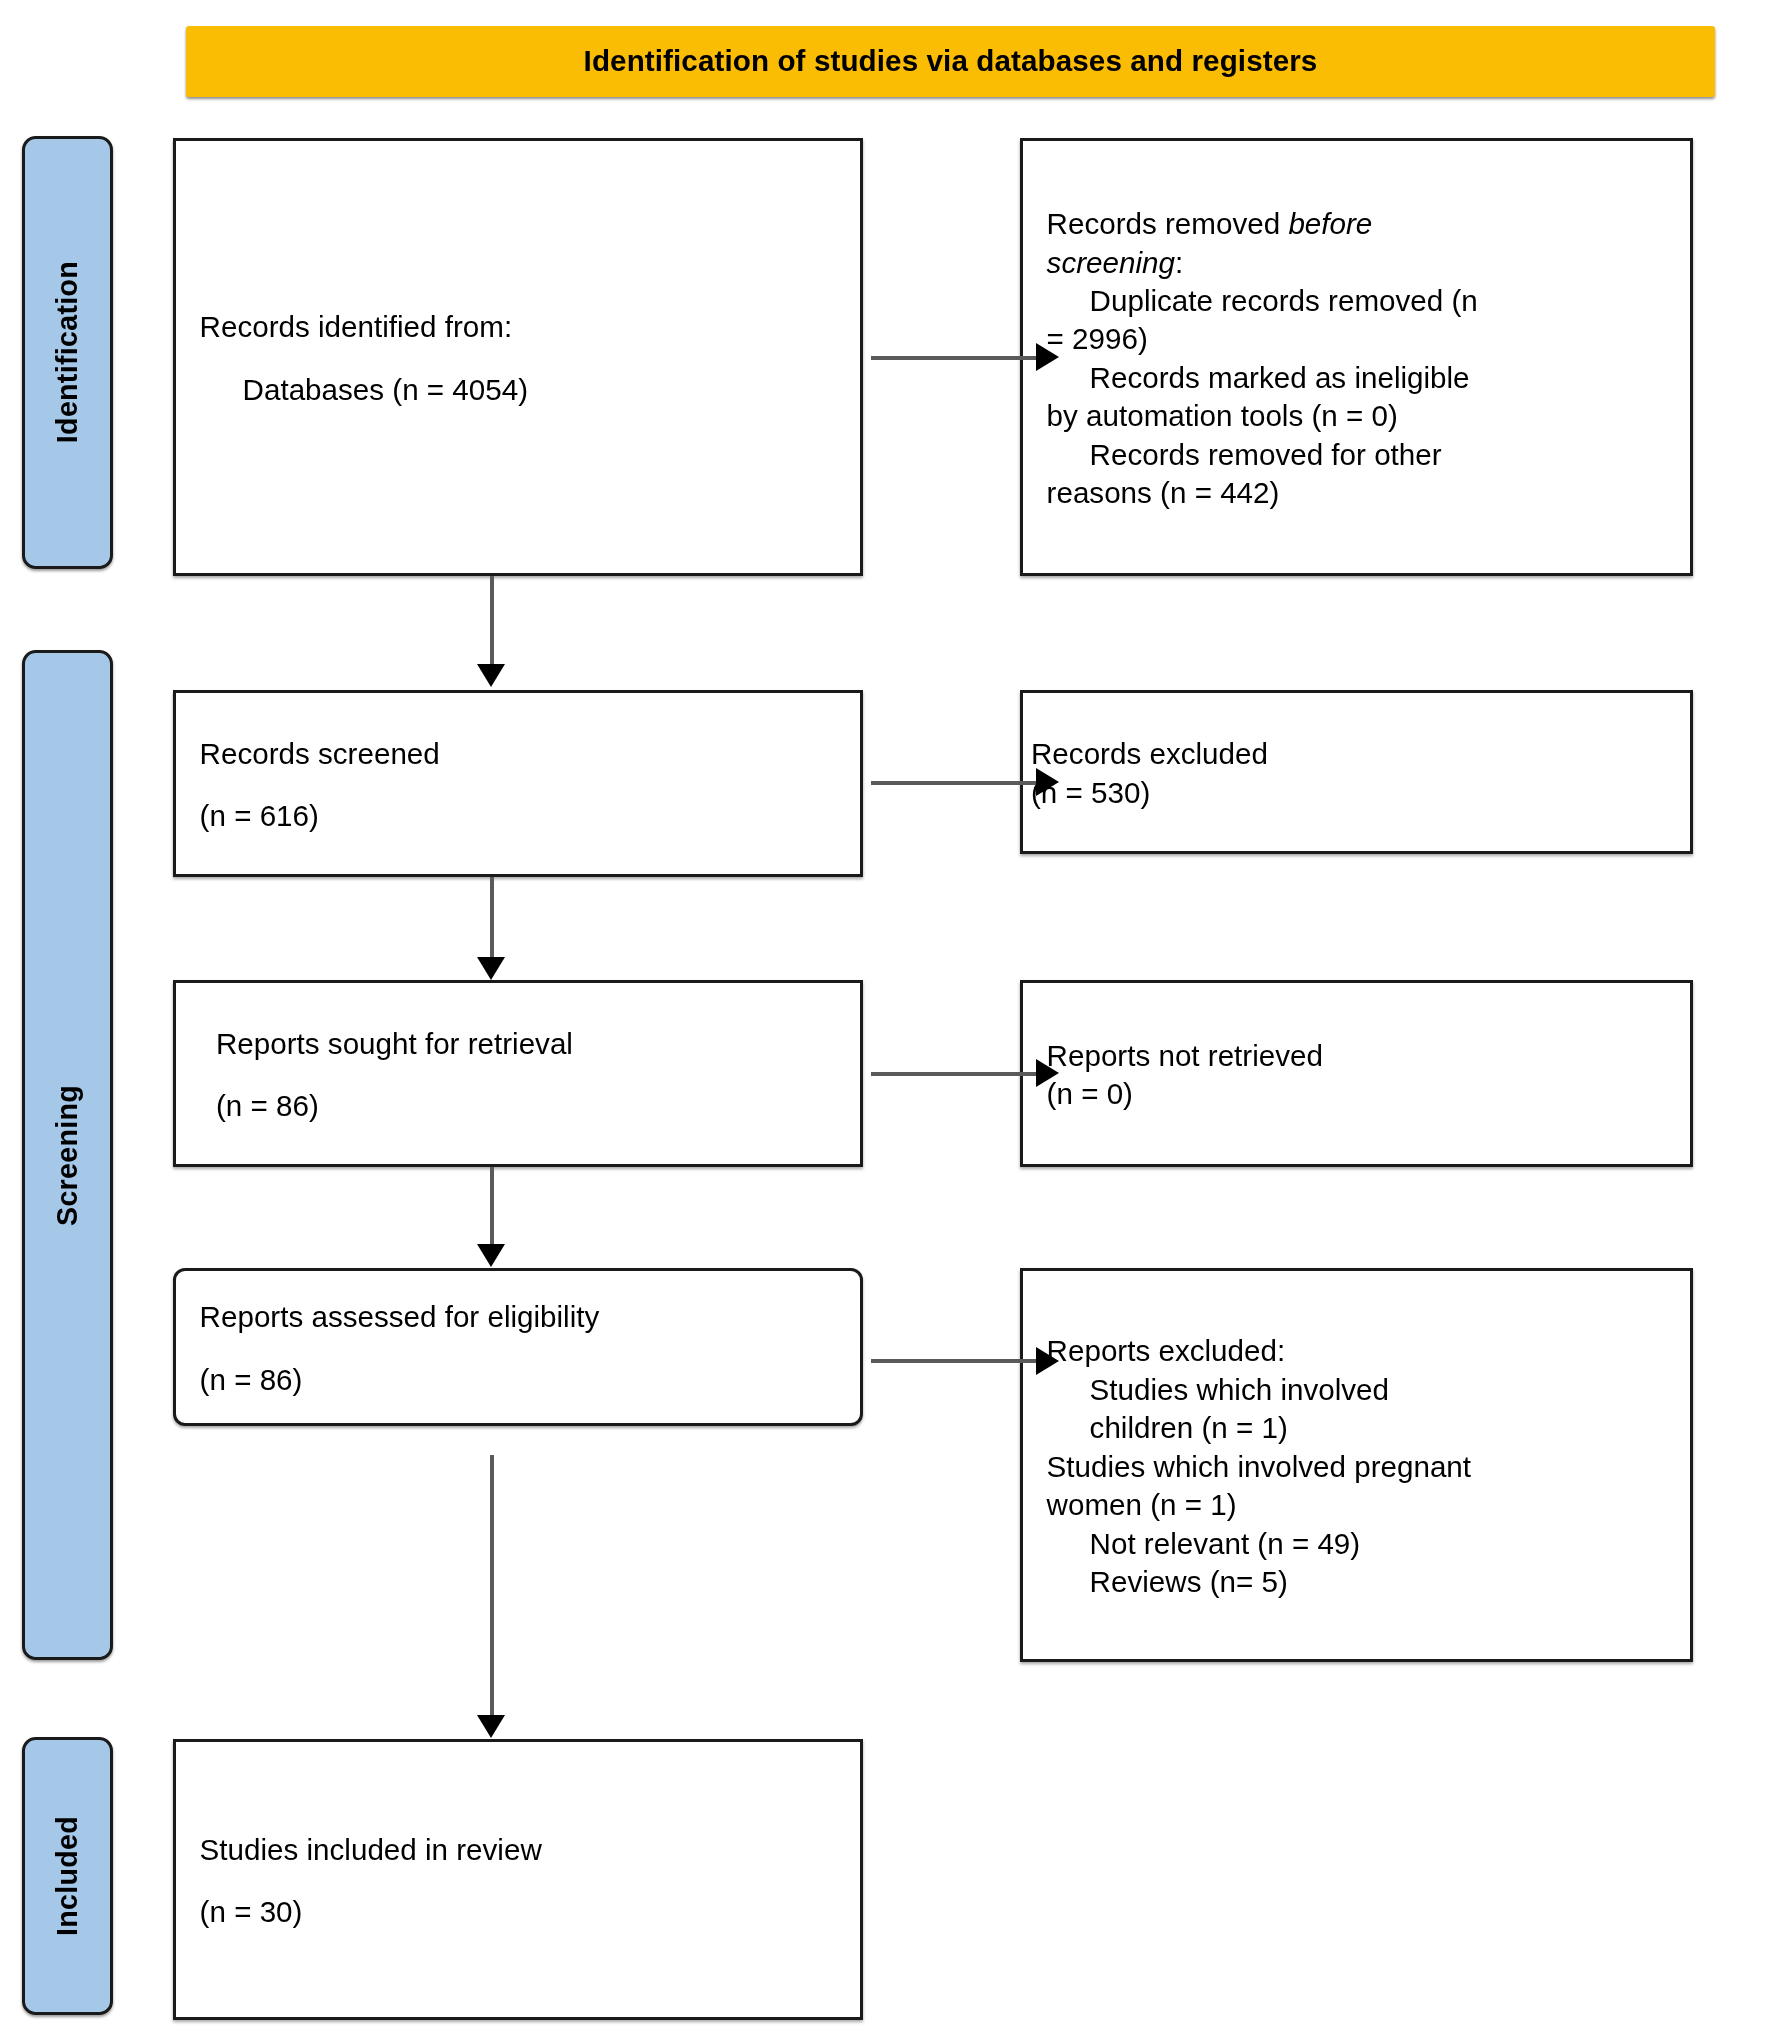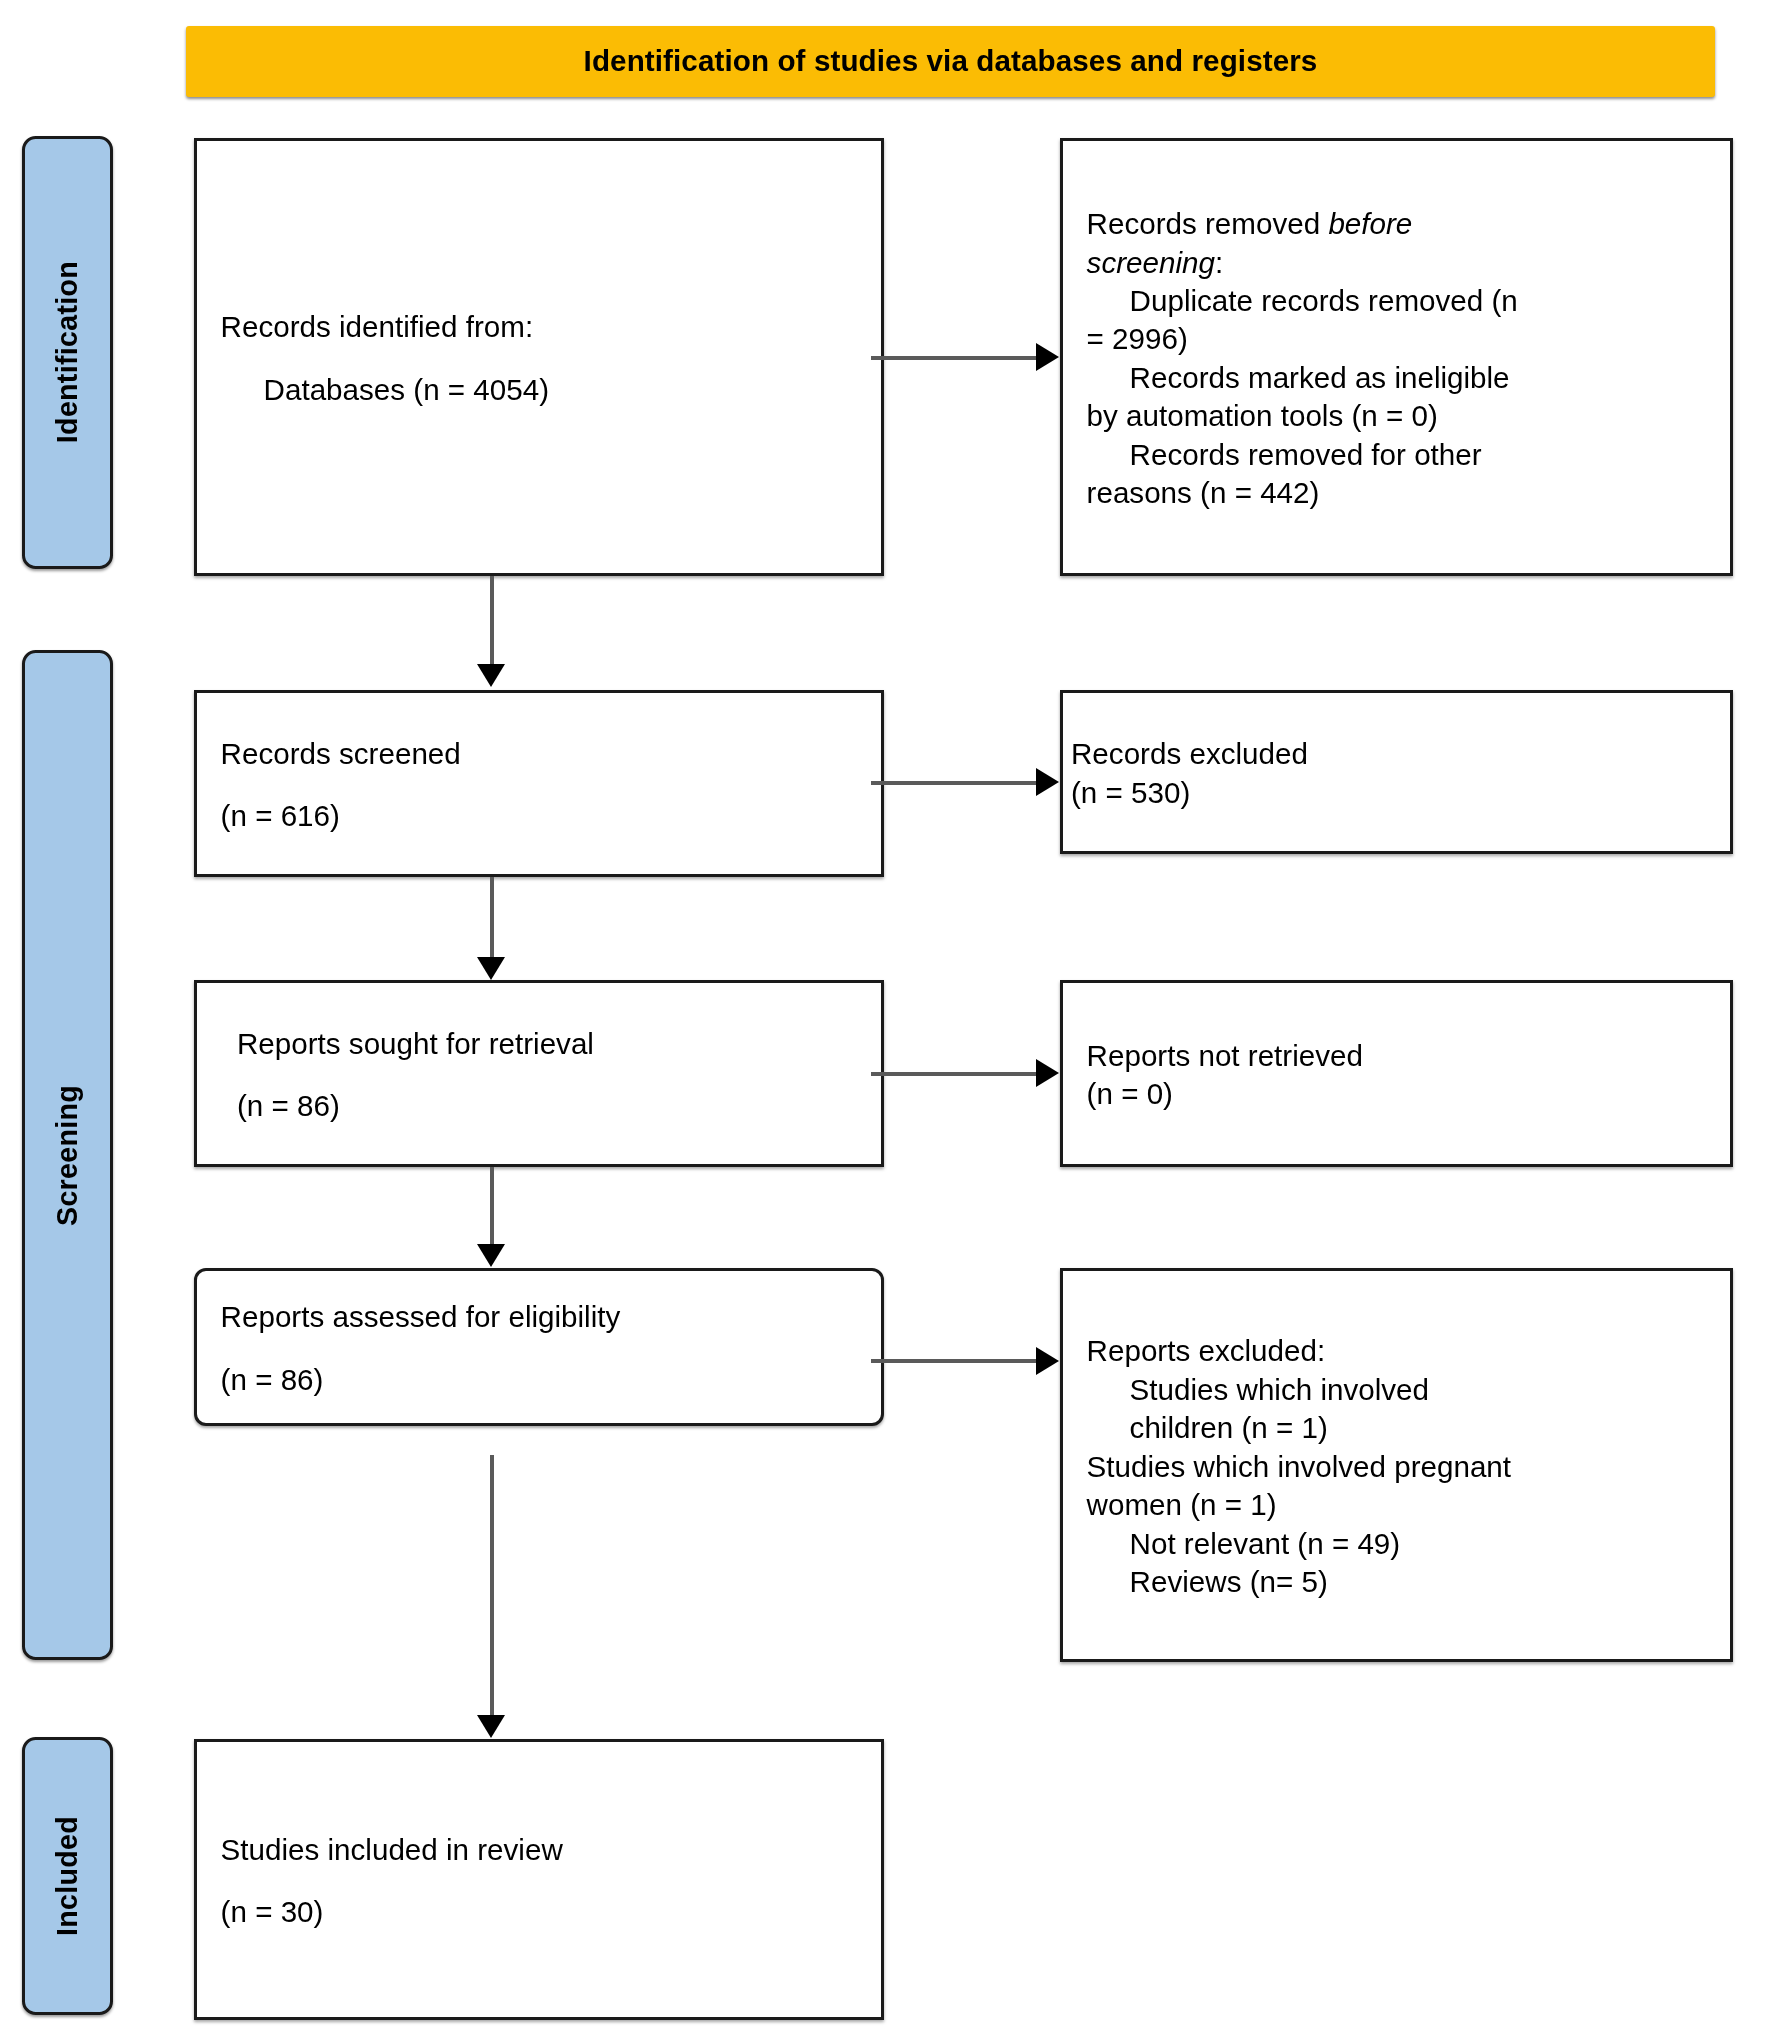--- a/index.html
+++ b/index.html
@@ -73,22 +73,22 @@
     position: absolute;
     background: #ffffff;
     border: 3px solid #1a1a1a;
     box-sizing: border-box;
     box-shadow: 0 2px 3px rgba(0,0,0,0.35);
     padding: 17.7px 19.7px 13.8px 23.6px;
     display: flex;
     flex-direction: column;
     justify-content: center;
   }
-  .flow-box.left-col  { left: 194px;  width: 690px; gap: 24px; }
-  .flow-box.right-col { left: 1060px; width: 673px; }
+  .flow-box.left-col  { left: 173px;  width: 690px; gap: 24px; }
+  .flow-box.right-col { left: 1020px; width: 673px; }
 
   #box-records-identified { top: 138px;  height: 438px; }
   #box-records-removed    { top: 138px;  height: 438px; }
   #box-records-screened   { top: 690px;  height: 187px; }
   #box-records-excluded   { top: 690px;  height: 164px; padding-left: 8px; }
   #box-reports-sought     { top: 980px;  height: 187px; padding-left: 40px; }
   #box-reports-not-retr   { top: 980px;  height: 187px; }
   #box-reports-assessed   { top: 1268px; height: 158px; border-radius: 12px; }
   #box-reports-excluded   { top: 1268px; height: 394px; }
   #box-studies-included   { top: 1739px; height: 281px; }

